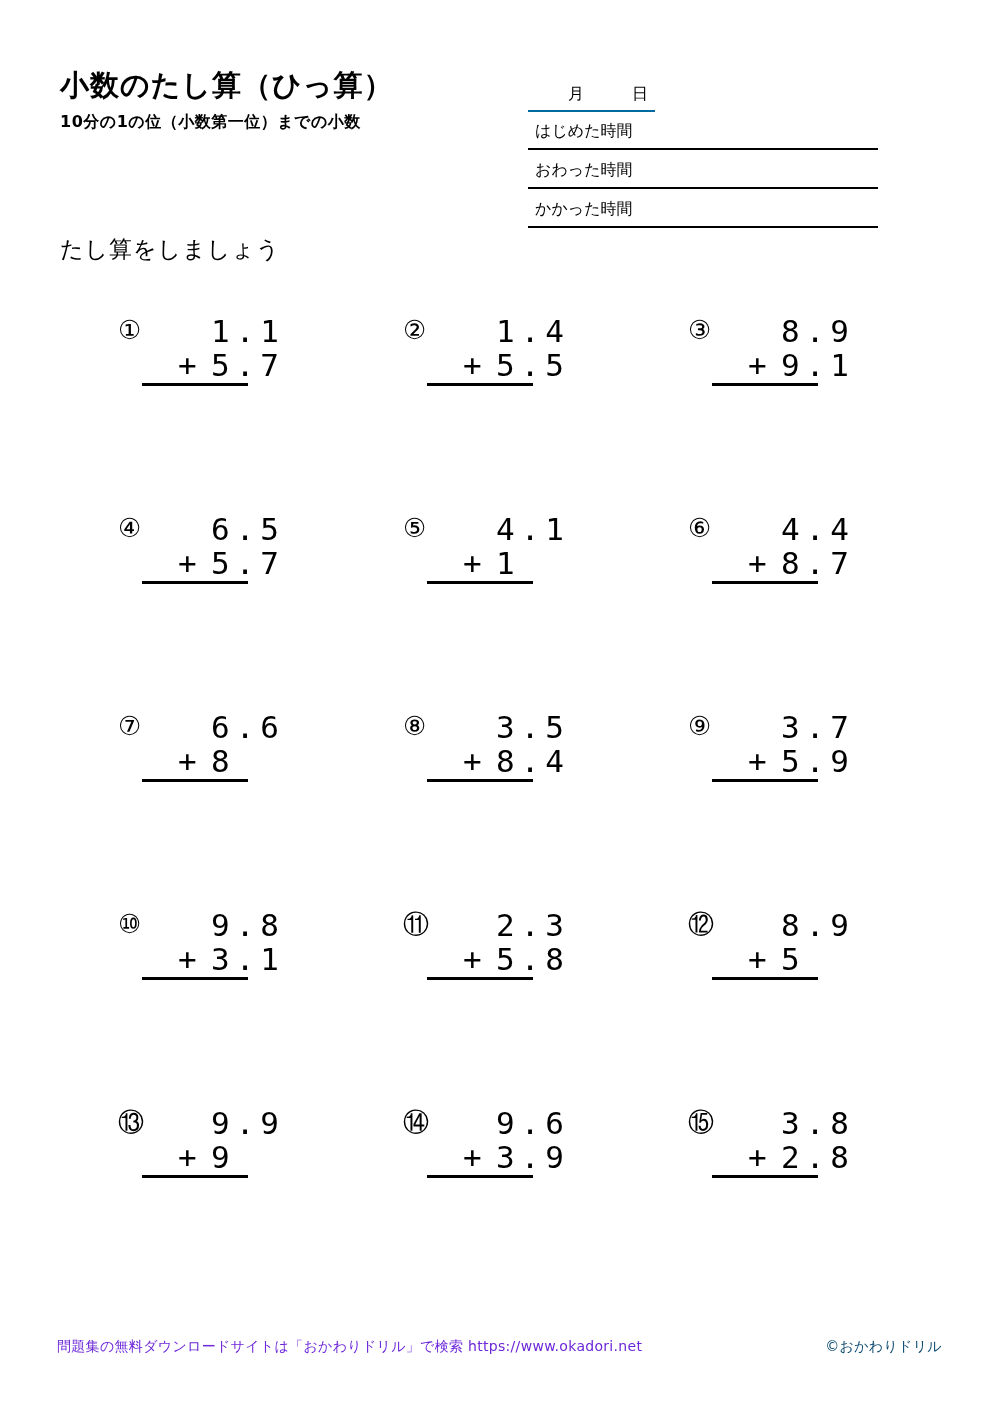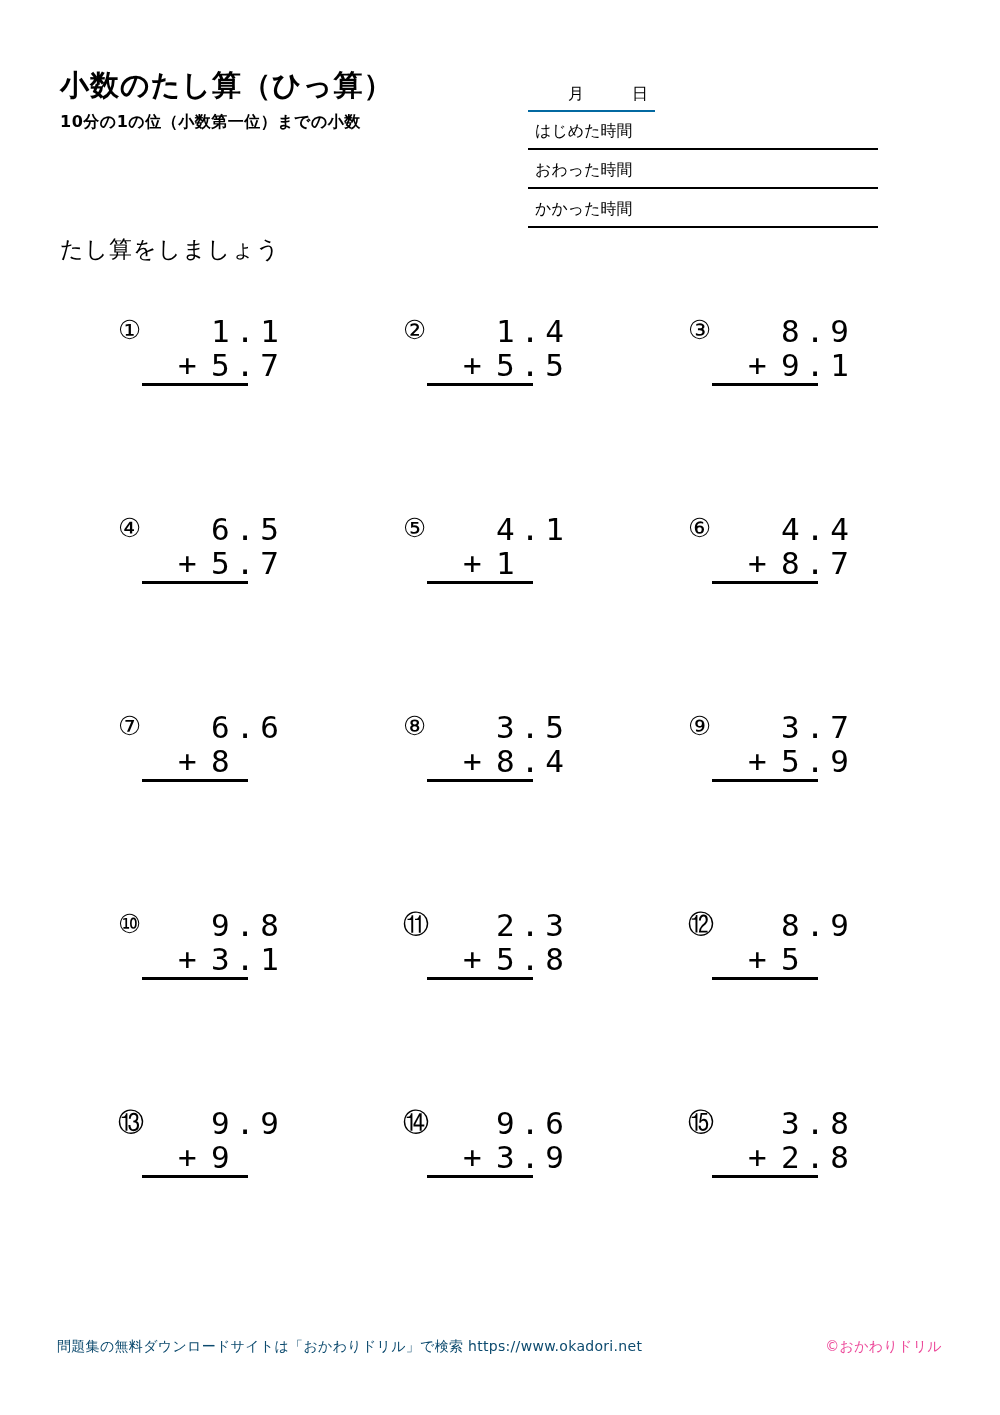--- a/index.html
+++ b/index.html
@@ -42,25 +42,25 @@
   .calc .row {
     display:flex; height:34px; line-height:34px;
     font-family:"DejaVu Sans Mono", monospace; font-size:31px;margin-left:31px;
   }
   .calc .sign { width:38px; box-sizing:border-box; padding-left:5px; flex:none; }
   .calc .digits { letter-spacing:6px; white-space:pre; }
   .calc .hline { width:106px; border-top:3px solid #000; margin-top:1px; }
   
   .footer-left {
     position:absolute; left:57px; top:1338px;
-    font-size:14px; color:#0c4a6e; letter-spacing:0.3px;
+    font-size:14px; color:#6d28d9; letter-spacing:0.3px;
   }
   .footer-right {
     position:absolute; right:58px; top:1338px;
-    font-size:14px; color:#ec4899; letter-spacing:0.3px;
+    font-size:14px; color:#0c4a6e; letter-spacing:0.3px;
   }
 </style>
 </head>
 <body>
 
 <div class="page">
 
   <h1 class="title">小数のたし算（ひっ算）</h1>
   <h2 class="subtitle">10分の1の位（小数第一位）までの小数</h2>
   <div class="instruction">たし算をしましょう</div>

